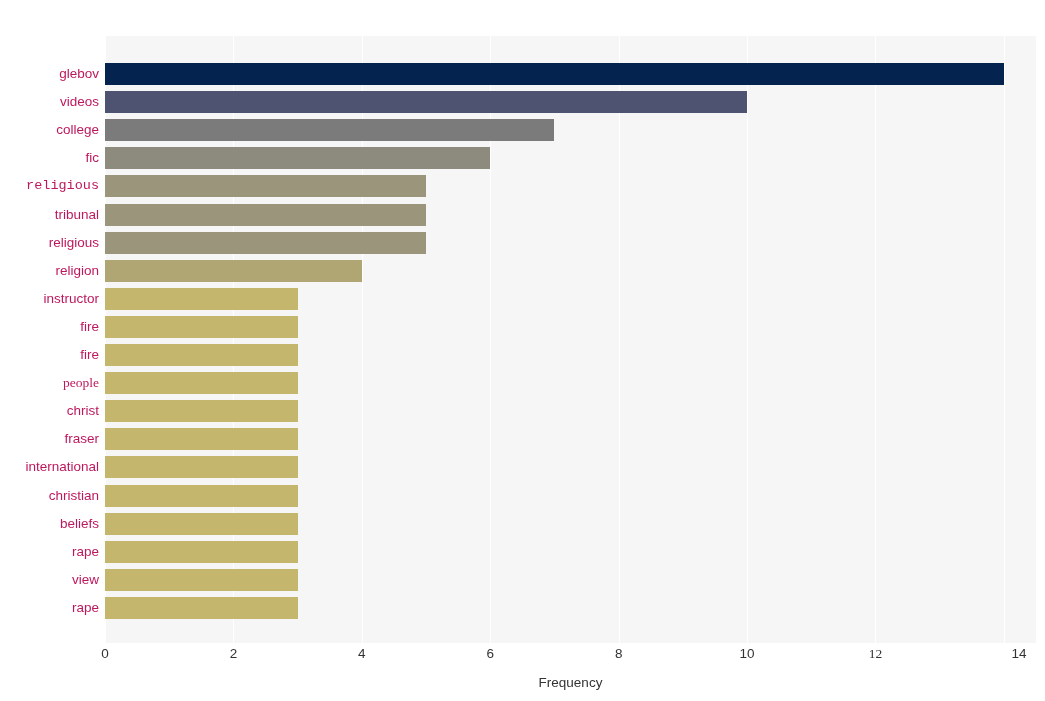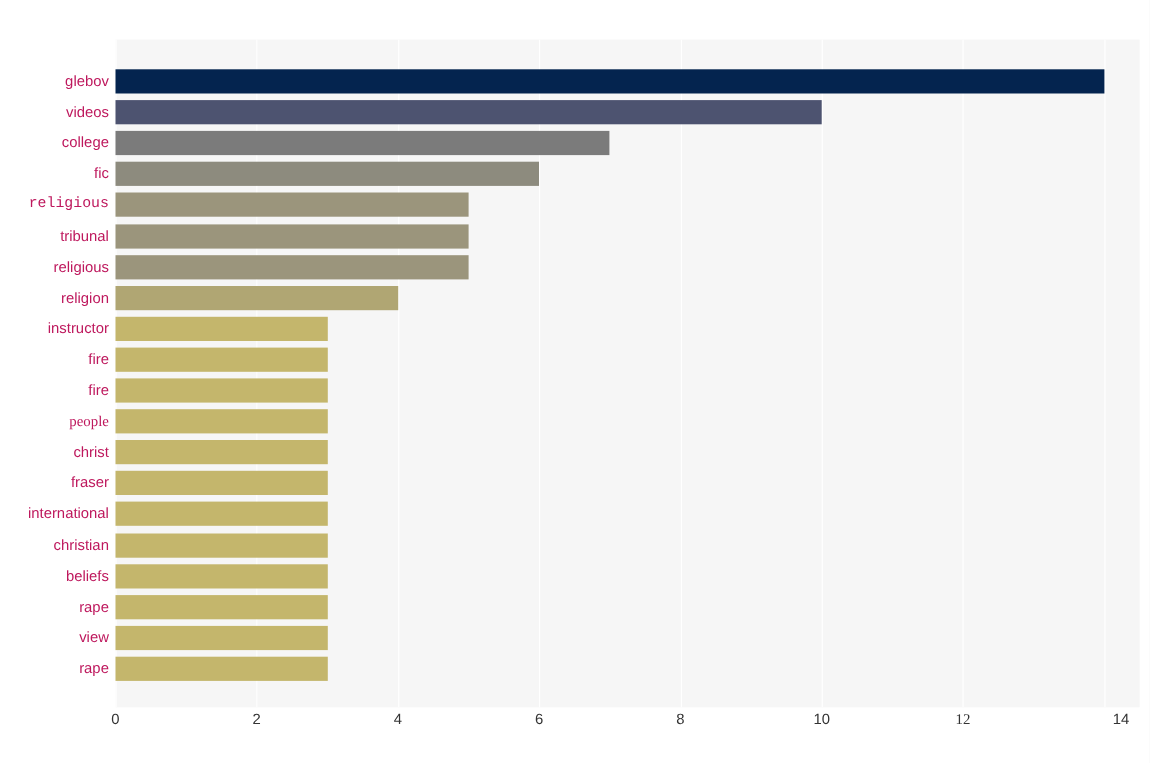--- a/index.html
+++ b/index.html
@@ -226,14 +226,15 @@
       <div class="x-label" style="left: 0px;">0</div>
       <div class="x-label" style="left: 128.414px;">2</div>
       <div class="x-label" style="left: 256.828px;">4</div>
       <div class="x-label" style="left: 385.241px;">6</div>
       <div class="x-label" style="left: 513.655px;">8</div>
       <div class="x-label" style="left: 642.069px;">10</div>
       <div class="x-label" style="left: 770.483px; font-family: Liberation Serif, serif;">12</div>
       <div class="x-label" style="left: 914px;">14</div>
     </div>
 
+  <div id="x-axis-title">Frequency</div>
 
 </div>
 
 </body></html>

